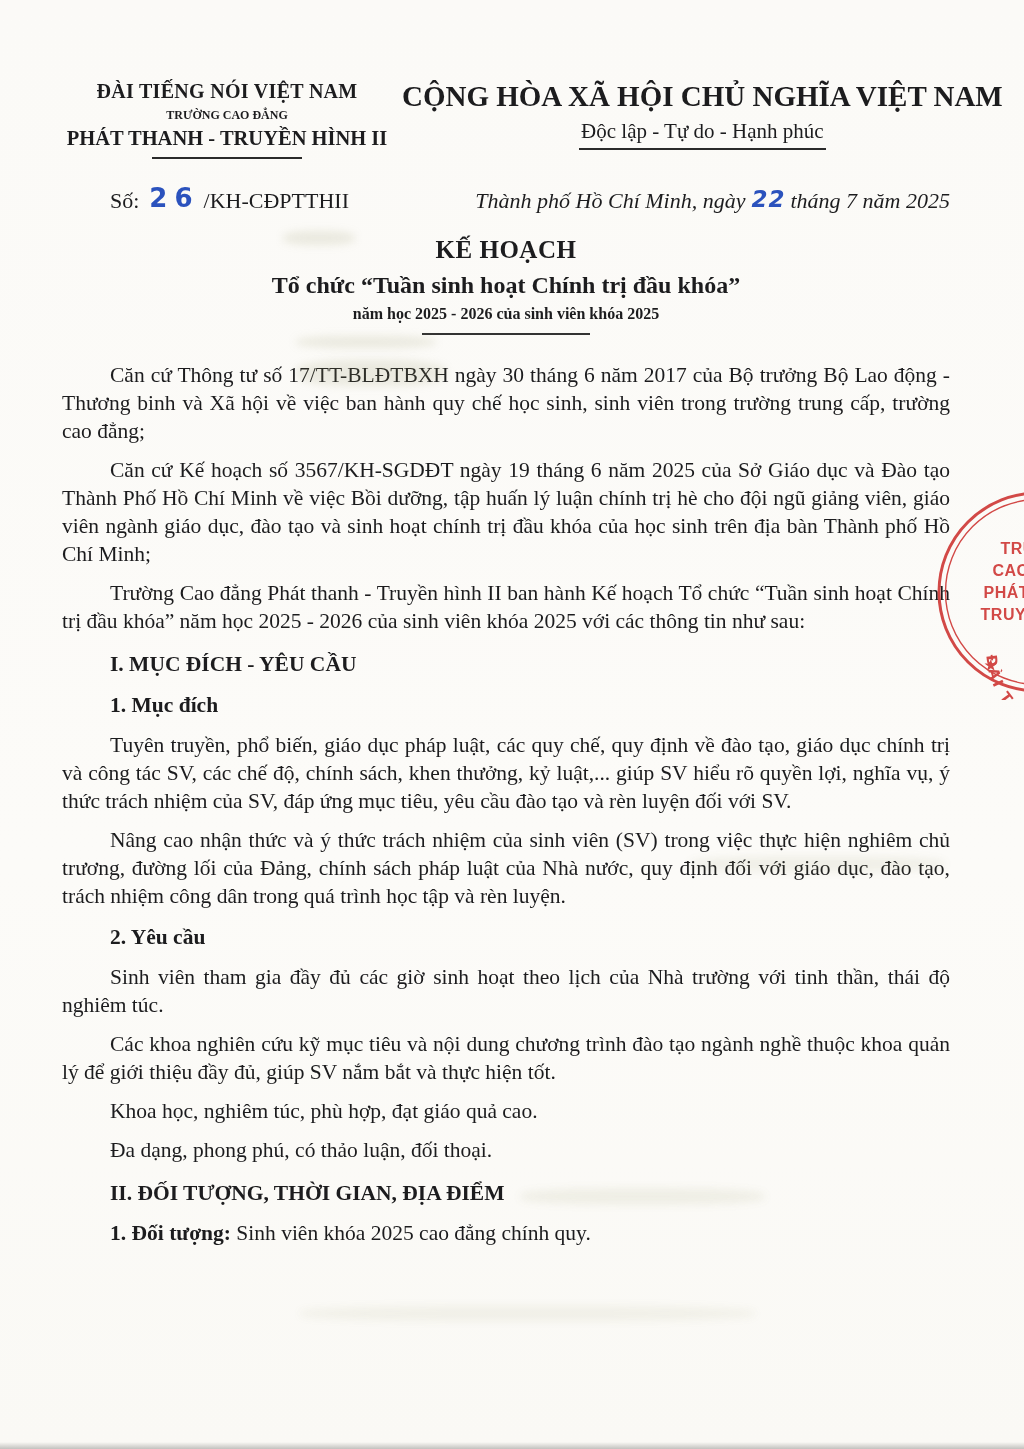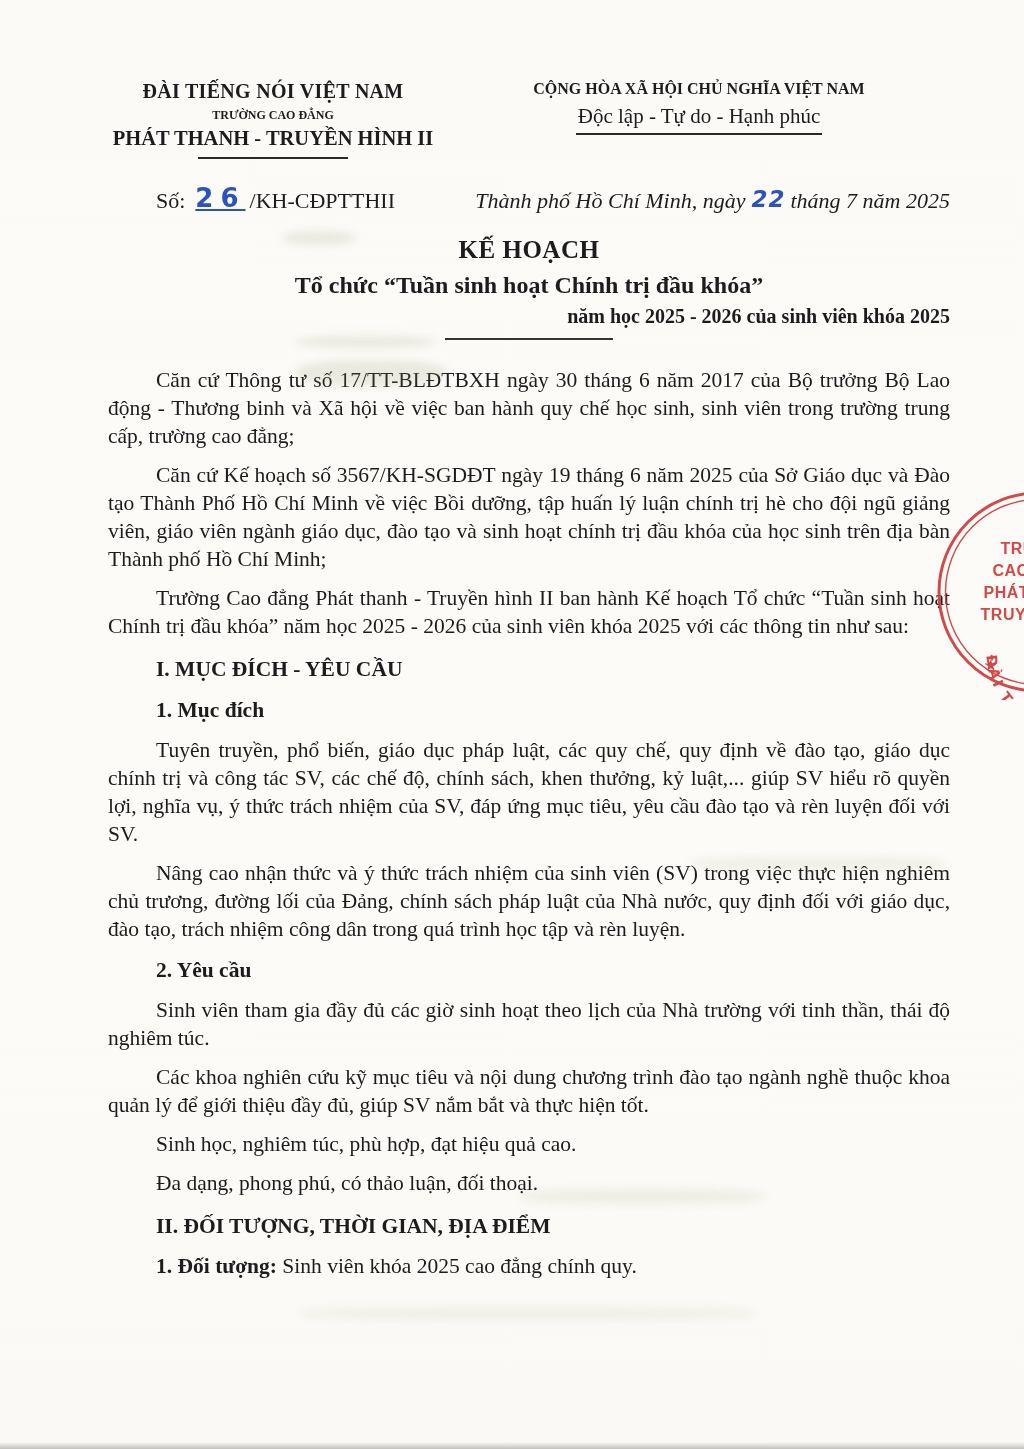--- a/index.html
+++ b/index.html
@@ -5,48 +5,48 @@
   * { margin: 0; padding: 0; box-sizing: border-box; }
   html, body { background: #e8e8e8; }
   body { width: 1024px; height: 1449px; overflow: hidden; position: relative; }
 
   .page {
     position: absolute; inset: 0;
     background: linear-gradient(180deg, #fbfaf7 0%, #fcfbf8 60%, #faf9f5 100%);
     color: #1c1c1e;
     font-family: "Liberation Serif", "DejaVu Serif", serif;
     overflow: hidden;
-    padding: 80px 74px 0 108px;
+    padding: 80px 74px 0 62px;
   }
 
   
   .hdr { display: flex; width: 100%; }
   .hdr-left { width: 330px; text-align: center; flex: none; }
   .hdr-left .l1 { font-size: 20px; font-weight: 600; letter-spacing: .3px; }
   .hdr-left .l2 { font-size: 12px; font-weight: 700; margin-top: 5px; }
   .hdr-left .l3 { font-size: 20.5px; font-weight: 700; margin-top: 4px; white-space: nowrap; }
   .hdr-rule { width: 150px; height: 2px; background: #2a2a2a; margin: 7px auto 0; }
   .hdr-right { flex: 1; text-align: center; padding-left: 10px; }
-  .hdr-right .l1 { font-size: 16px; font-weight: 700; white-space: nowrap; }
+  .hdr-right .l1 { font-size: 29px; font-weight: 700; white-space: nowrap; }
   .hdr-right .l2 { display: inline-block; font-size: 21px; font-weight: 400; margin-top: 6px;
                    border-bottom: 2px solid #2a2a2a; padding: 0 2px 4px; }
 
   
   .numrow { display: flex; justify-content: space-between; align-items: baseline; margin-top: 25px; }
   .numrow .so { font-size: 22px; padding-left: 48px; white-space: nowrap; }
   .hand { font-family: "DejaVu Sans", sans-serif; color: #2b52bd; font-weight: 600; }
-  .hand-26 { font-size: 26px; letter-spacing: 7px; margin: 0 4px 0 10px; position: relative; top: -1px; text-decoration: underline; }
+  .hand-26 { font-size: 26px; letter-spacing: 7px; margin: 0 4px 0 10px; position: relative; top: -1px; }
   .hand-22 { font-size: 23px; letter-spacing: 1px; margin: 0 5px 0 6px; position: relative; top: -1px; font-style: italic; }
   .dateline { font-size: 22px; font-style: italic; white-space: nowrap; margin-left: 24px; }
 
   
   .title { text-align: center; margin-top: 22px; }
   .title .t1 { font-size: 25px; font-weight: 700; letter-spacing: .5px; }
   .title .t2 { font-size: 24px; font-weight: 700; margin-top: 8px; }
-  .title .t3 { font-size: 20px; font-weight: 700; margin-top: 6px; text-align: right; }
+  .title .t3 { font-size: 16px; font-weight: 700; margin-top: 6px; }
   .title-rule { width: 168px; height: 2px; background: #333; margin: 10px auto 0; }
 
   
   .bodytext { margin-top: 26px; font-size: 21.5px; line-height: 28px; }
   .para { text-align: justify; text-indent: 48px; margin-bottom: 11px; }
   .h-sec { font-weight: 700; padding-left: 48px; margin: 15px 0 12px; }
   .h-sub { font-weight: 700; padding-left: 48px; margin: 13px 0 12px; }
   .b { font-weight: 700; }
 
   
@@ -104,21 +104,21 @@
     <p class="para">Căn cứ Thông tư số 17/TT-BLĐTBXH ngày 30 tháng 6 năm 2017 của Bộ trưởng Bộ Lao động - Thương binh và Xã hội về việc ban hành quy chế học sinh, sinh viên trong trường trung cấp, trường cao đẳng;</p>
     <p class="para">Căn cứ Kế hoạch số 3567/KH-SGDĐT ngày 19 tháng 6 năm 2025 của Sở Giáo dục và Đào tạo Thành Phố Hồ Chí Minh về việc Bồi dưỡng, tập huấn lý luận chính trị hè cho đội ngũ giảng viên, giáo viên ngành giáo dục, đào tạo và sinh hoạt chính trị đầu khóa của học sinh trên địa bàn Thành phố Hồ Chí Minh;</p>
     <p class="para">Trường Cao đẳng Phát thanh - Truyền hình II ban hành Kế hoạch Tổ chức “Tuần sinh hoạt Chính trị đầu khóa” năm học 2025 - 2026 của sinh viên khóa 2025 với các thông tin như sau:</p>
     <p class="h-sec">I.  MỤC ĐÍCH - YÊU CẦU</p>
     <p class="h-sub">1. Mục đích</p>
     <p class="para">Tuyên truyền, phổ biến, giáo dục pháp luật, các quy chế, quy định về đào tạo, giáo dục chính trị và công tác SV, các chế độ, chính sách, khen thưởng, kỷ luật,... giúp SV hiểu rõ quyền lợi, nghĩa vụ, ý thức trách nhiệm của SV, đáp ứng mục tiêu, yêu cầu đào tạo và rèn luyện đối với SV.</p>
     <p class="para">Nâng cao nhận thức và ý thức trách nhiệm của sinh viên (SV) trong việc thực hiện nghiêm chủ trương, đường lối của Đảng, chính sách pháp luật của Nhà nước, quy định đối với giáo dục, đào tạo, trách nhiệm công dân trong quá trình học tập và rèn luyện.</p>
     <p class="h-sub">2. Yêu cầu</p>
     <p class="para">Sinh viên tham gia đầy đủ các giờ sinh hoạt theo lịch của Nhà trường với tinh thần, thái độ nghiêm túc.</p>
     <p class="para">Các khoa nghiên cứu kỹ mục tiêu và nội dung chương trình đào tạo ngành nghề thuộc khoa quản lý để giới thiệu đầy đủ, giúp SV nắm bắt và thực hiện tốt.</p>
-    <p class="para">Sinh học, nghiêm túc, phù hợp, đạt hiệu quả cao.</p>
+    <p class="para">Khoa học, nghiêm túc, phù hợp, đạt giáo quả cao.</p>
     <p class="para">Đa dạng, phong phú, có thảo luận, đối thoại.</p>
     <p class="h-sec">II. ĐỐI TƯỢNG, THỜI GIAN, ĐỊA ĐIỂM</p>
     <p class="para"><span class="b">1. Đối tượng:</span><span> Sinh viên khóa 2025 cao đẳng chính quy.</span></p>
   </div>
 
   <svg class="stamp" viewBox="0 0 240 214" width="240" height="214" aria-hidden="true">
     <g>
       <circle cx="135" cy="106" r="99" fill="none" stroke="#cf3a38" stroke-width="3"></circle>
       <circle cx="135" cy="106" r="92.5" fill="none" stroke="#cf3a38" stroke-width="1.4"></circle>
     </g>

